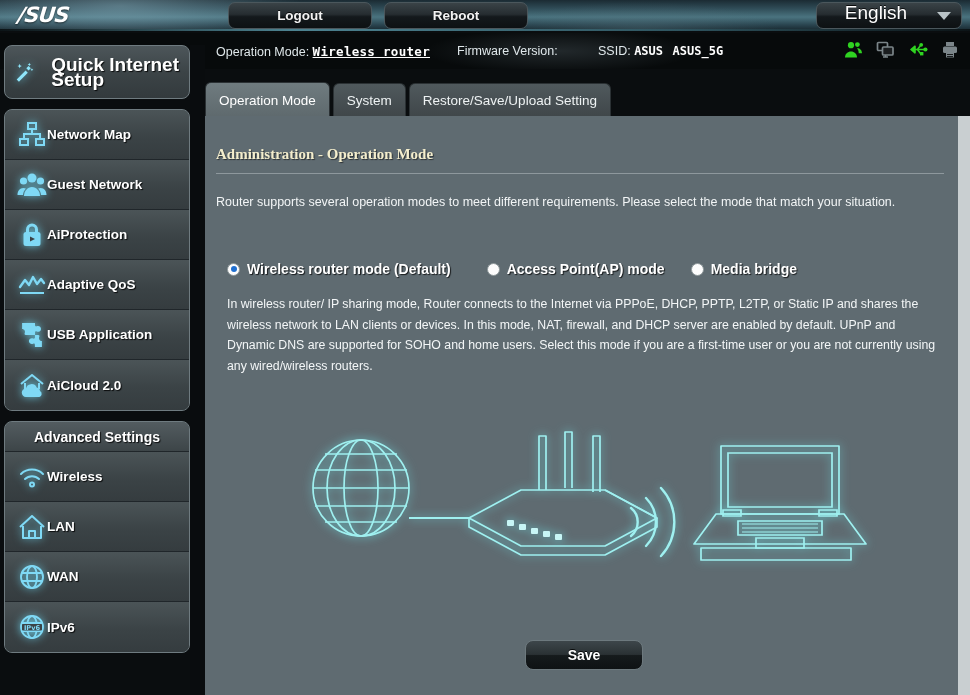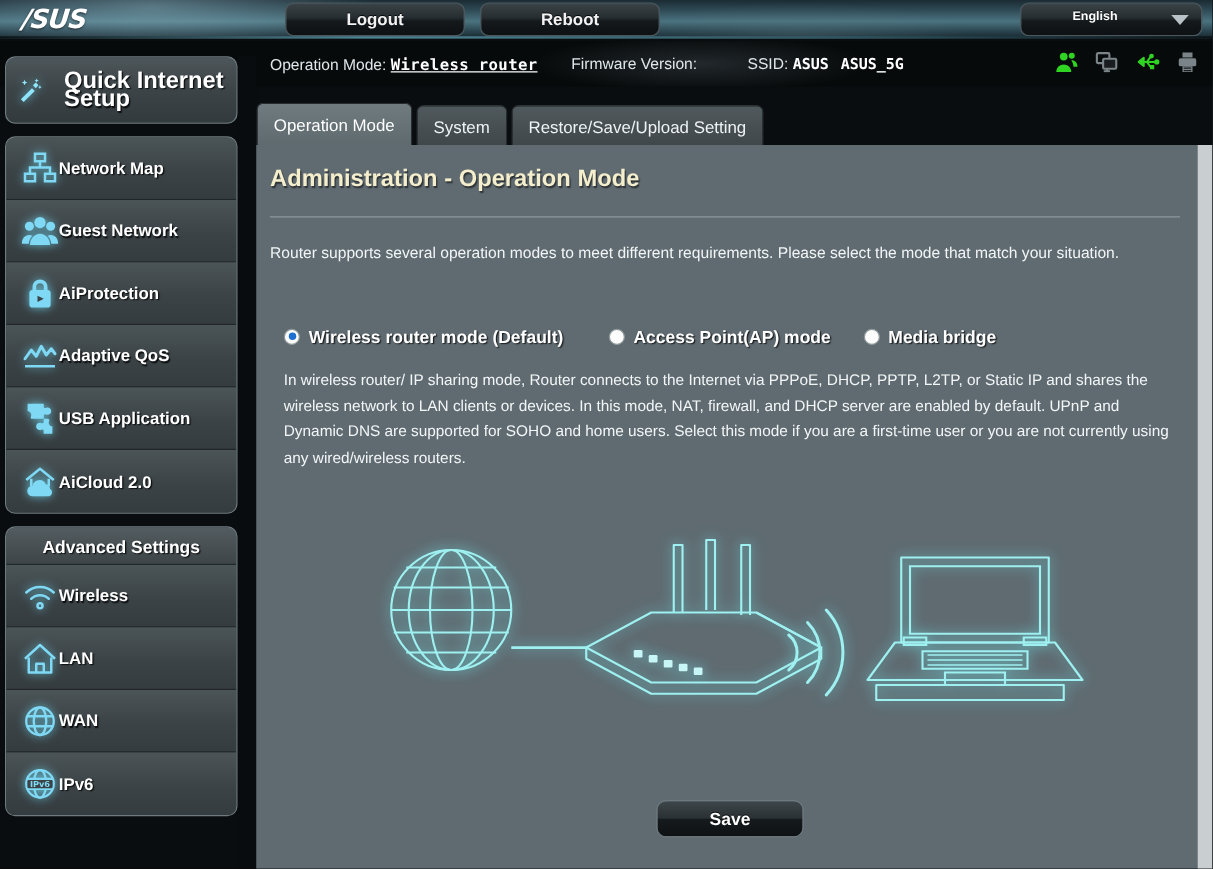--- a/index.html
+++ b/index.html
@@ -48,21 +48,21 @@
   #btn-reboot { left: 384px; width: 144px; }
   #lang-select {
     position: absolute; top: 2px; left: 816px; width: 146px; height: 27px;
     border-radius: 7px;
     background: linear-gradient(180deg,#3a4347 0%,#262d31 45%,#14191c 55%,#0d1113 100%);
     border: 1px solid #4b575c; cursor: pointer;
   }
   #lang-select .lab {
     position: absolute; left: 0; right: 26px; top: 0; height: 20px;
     display: flex; align-items: center; justify-content: center;
-    color: #fff; font-size: 10px; font-weight: bold;
+    color: #fff; font-size: 19px; font-weight: normal;
     text-shadow: 0 -1px 0 rgba(0,0,0,.8);
   }
   #lang-select .caret {
     position: absolute; right: 10px; top: 9px;
     width: 0; height: 0; border-left: 7px solid transparent;
     border-right: 7px solid transparent; border-top: 8px solid #b9c3c7;
   }
 
   
   .infobar {
@@ -115,41 +115,42 @@
     cursor: pointer;
   }
   .side-item:last-child { border-bottom: none; }
   .side-item .lbl {
     color: #ffffff; font-size: 13.5px; font-weight: bold;
     text-shadow: 1px 1px 1px rgba(0,0,0,.85);
   }
   .ico { width: 30px; height: 30px; display:block; filter: drop-shadow(0 0 4px rgba(110,215,240,.85)); }
 
   
-  .tabs { position: absolute; left: 205px; top: 82px; display: flex; align-items: flex-end; gap: 3px; }
+  .tabs { position: absolute; left: 205px; top: 82px; display: flex; align-items: center; gap: 3px; }
   .tab {
     height: 34px; padding: 0 13px; border-radius: 6px 6px 0 0;
     display: flex; align-items: center;
     font-size: 13.5px; color: #eef2f3;
     background: linear-gradient(180deg,#50595d,#3f4649);
     border: 1px solid #2b3134; border-bottom: none;
     cursor: pointer;
   }
   .tab.active {
     background: linear-gradient(180deg,#6f7b7f,#5e696d);
     color: #ffffff; height: 36px;
   }
   .content {
     position: absolute; left: 205px; top: 116px; width: 753px; height: 579px;
     background: #5f6b71;
   }
   .page-title {
-    position: absolute; left: 11px; top: 17px;
-    color: #f4eecd; font-size: 19px; font-weight: bold;
+    position: absolute; left: 11px; top: 30px;
+    color: #f4eecd; font-size: 15px; font-weight: bold;
     text-shadow: 1px 1px 1px rgba(0,0,0,.55);
+    font-family: Liberation Serif, serif;
   }
   .divider { position: absolute; left: 11px; top: 57px; width: 728px; height: 1px; background: #8e989d; }
   .intro {
     position: absolute; left: 11px; top: 78px; width: 730px;
     color: #f2f5f6; font-size: 12.5px; line-height: 16px;
   }
   .modes { position: absolute; left: 22px; top: 145px; width: 720px; display: flex; align-items: center; }
   .mode { display: flex; align-items: center; gap: 7px; cursor: pointer; }
   .mode .radio {
     width: 13px; height: 13px; border-radius: 50%;

